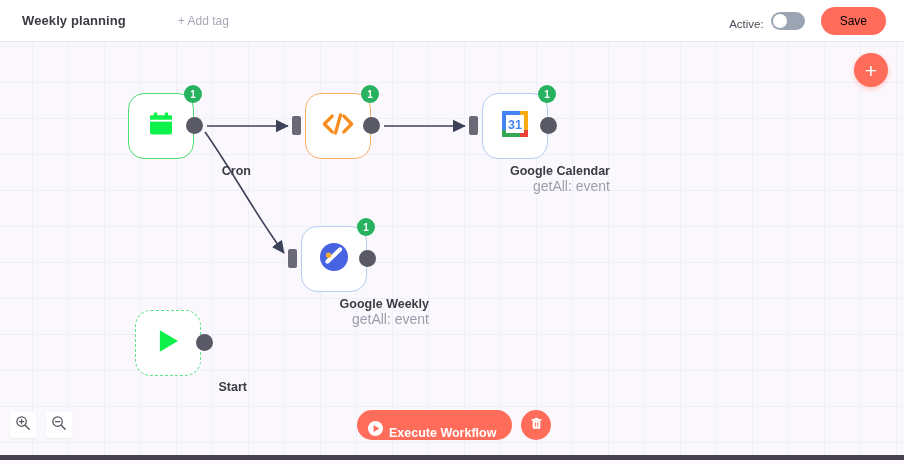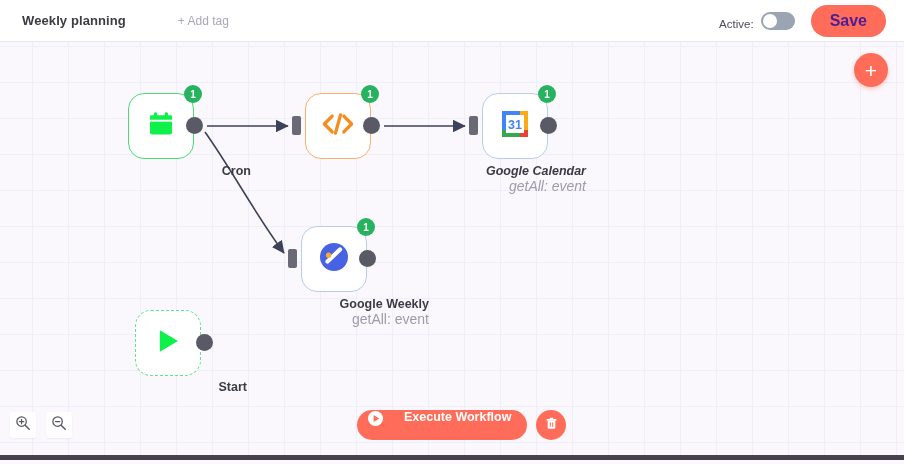--- a/index.html
+++ b/index.html
@@ -66,23 +66,23 @@
   }
   #active-toggle .knob {
     position: absolute;
     top: 2px; left: 2px;
     width: 14px; height: 14px;
     border-radius: 50%;
     background: #ffffff;
   }
   #save-btn {
     background: #ff6d5a;
-    color: #4c1d95;
-    font-size: 16px;
-    font-weight: bold;
+    color: #000000;
+    font-size: 12px;
+    font-weight: normal;
     border: none;
     border-radius: 16px;
     padding: 7px 19px;
     cursor: pointer;
     font-family: "Liberation Sans", sans-serif;
   }
 
   
   #canvas {
     position: absolute;
@@ -216,22 +216,22 @@
   #execute-btn {
     background: #ff6d5a;
     border: none;
     border-radius: 18px;
     height: 30px;
     padding: 0 16px 0 10px;
     color: #fff;
     font-size: 12.5px;
     font-weight: bold;
     display: flex;
-    align-items: flex-start;
-    gap: 20px;
+    align-items: flex-end;
+    gap: 5px;
     cursor: pointer;
     font-family: "Liberation Sans", sans-serif;
   }
   #delete-btn {
     width: 30px; height: 30px;
     border-radius: 50%;
     background: #ff6d5a;
     border: none;
     display: flex;
     align-items: center;
@@ -331,21 +331,21 @@
           <rect x="3" y="3" width="26" height="26" fill="#4285f4"></rect>
           <rect x="21" y="3" width="8" height="26" fill="#fbaa17"></rect>
           <rect x="3" y="22" width="26" height="7" fill="#34a853"></rect>
           <rect x="21" y="22" width="8" height="7" fill="#ea4335"></rect>
           <rect x="7" y="7" width="18" height="18" fill="#ffffff"></rect>
           <text x="16" y="21" font-family="'Liberation Sans', sans-serif" font-size="12.5" font-weight="bold" fill="#4285f4" text-anchor="middle">31</text>
         </svg>
       </span>
     </div>
     <div class="ep-out" style="left:540px; top:75px;"></div>
-    <div class="node-caption" style="left:396px; top:122px;font-style:italic;">
+    <div class="node-caption" style="left:420px; top:122px;">
       <div class="node-title">Google Calendar</div>
       <div class="node-subtitle">getAll: event</div>
     </div>
 
     <div class="ep-in" style="left:288px; top:207px;"></div>
     <div class="node blue" style="left:301px; top:184px;">
       <div class="badge">1</div>
       <span>
         <svg width="34" height="34" viewBox="0 0 34 34">
           <circle cx="17" cy="17" r="14" fill="#4763e4"></circle>

